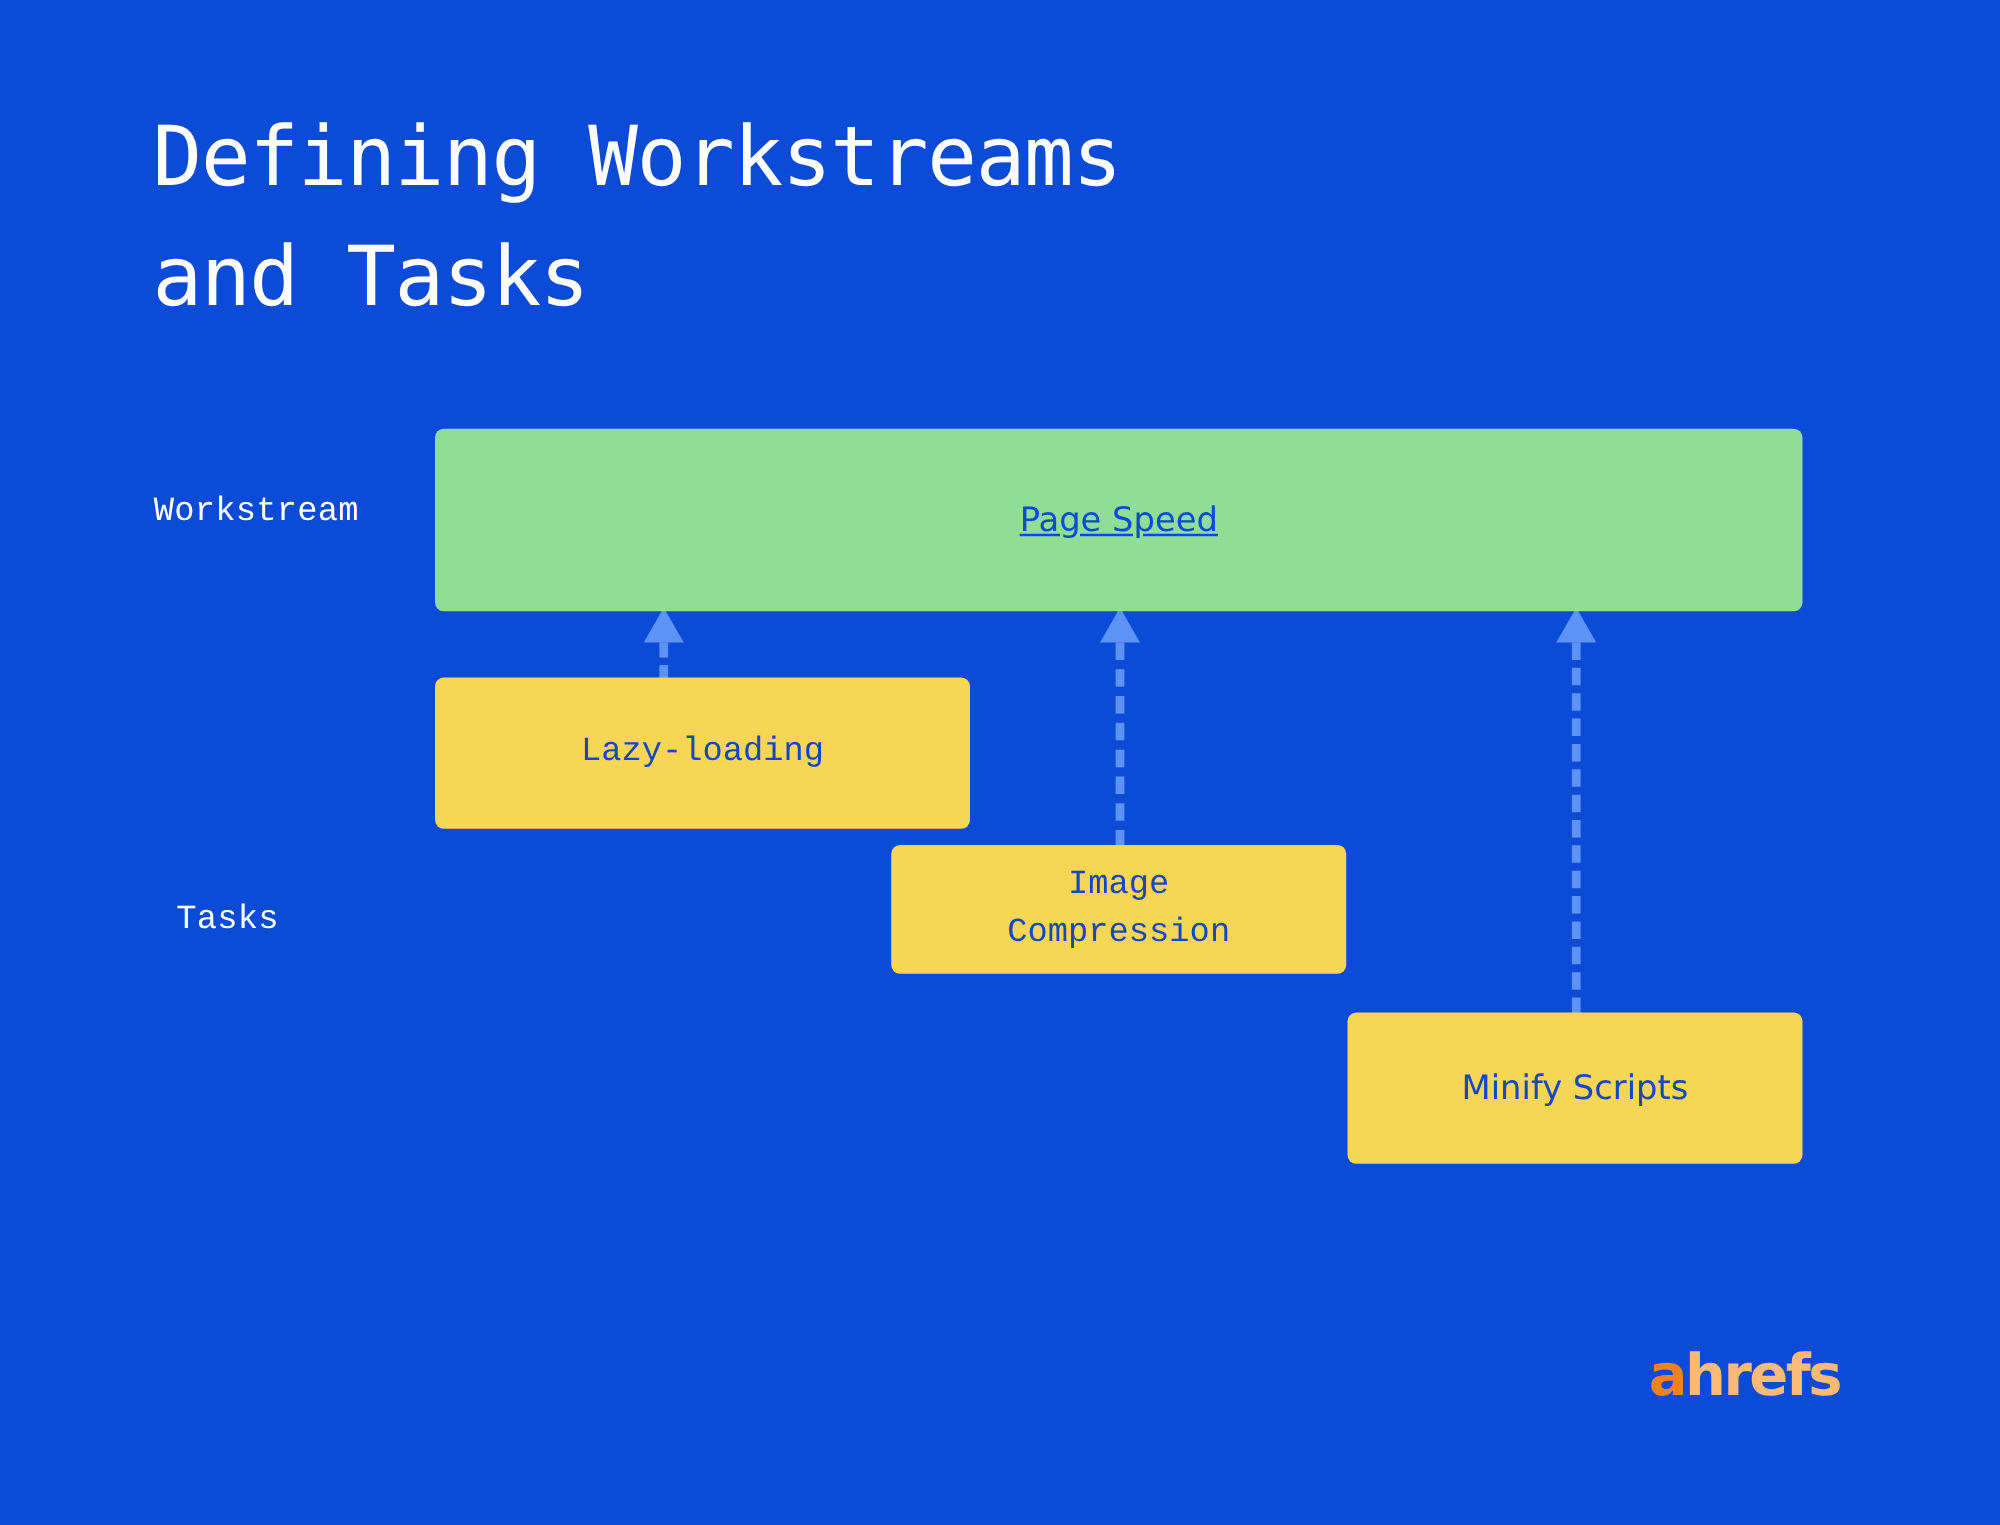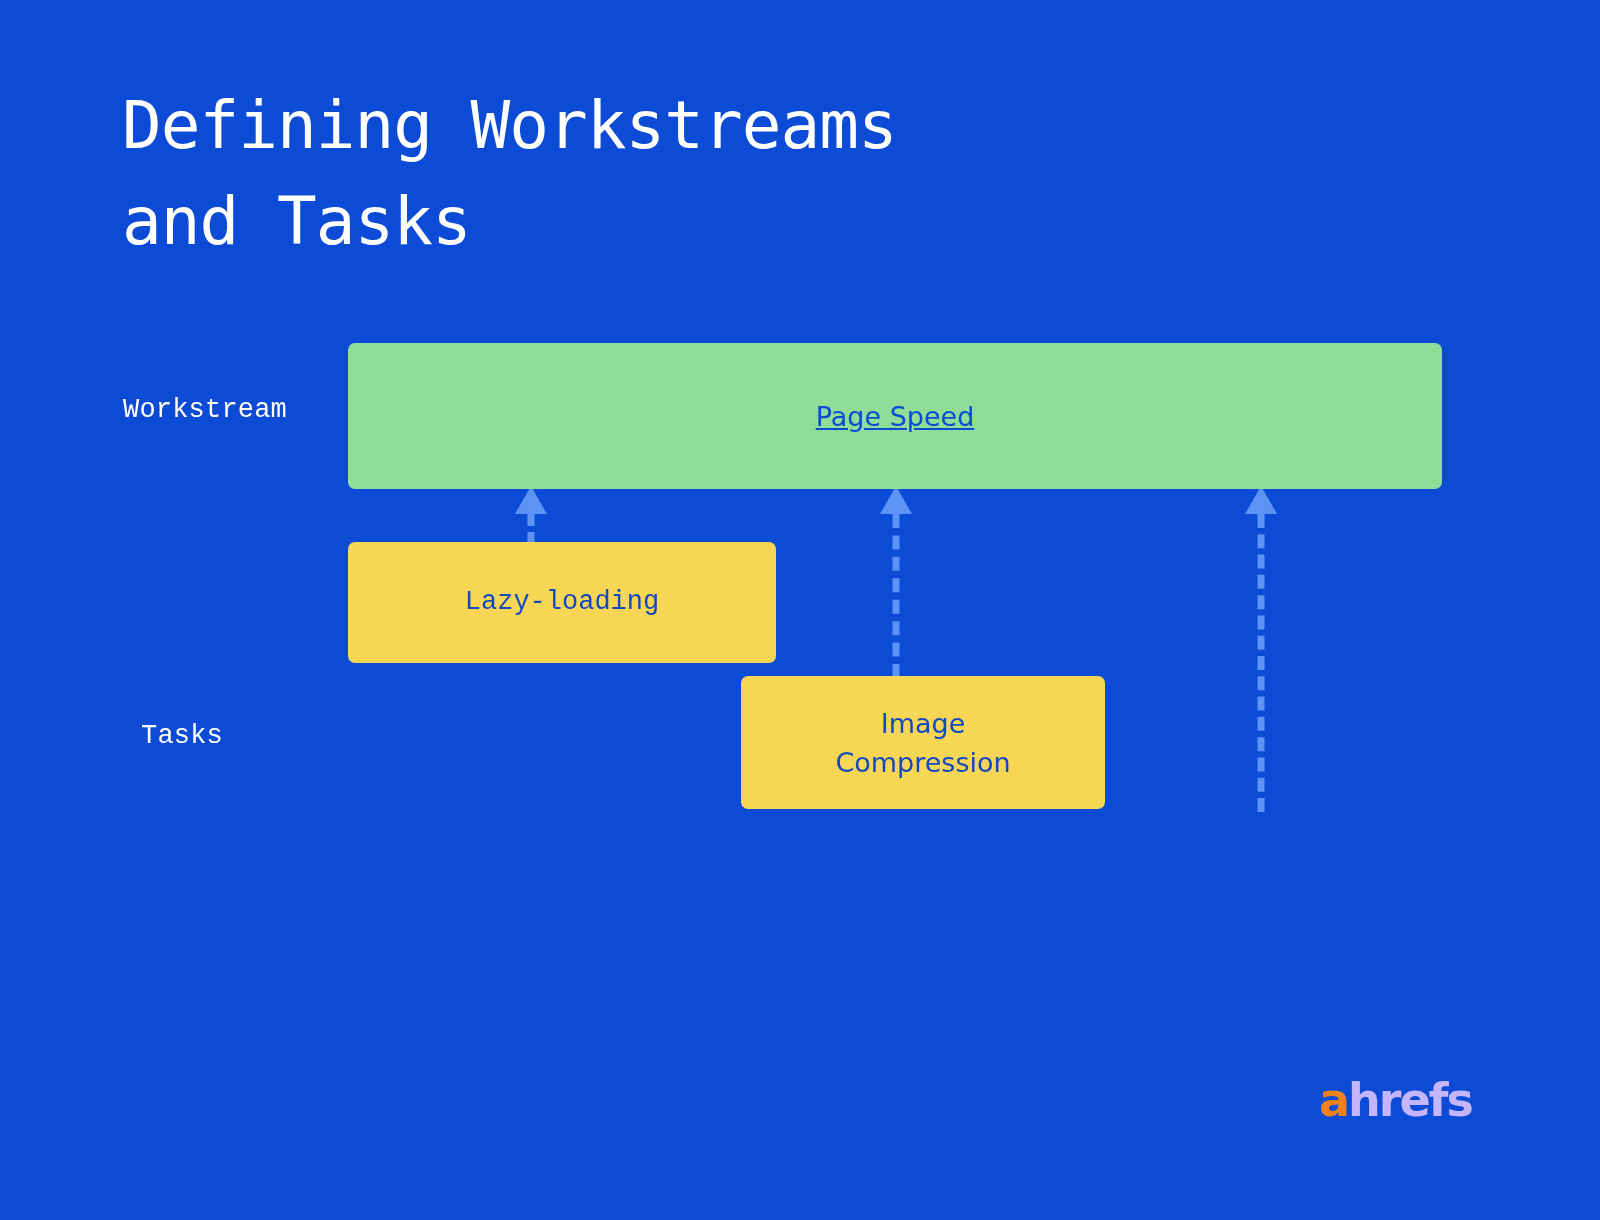--- a/index.html
+++ b/index.html
@@ -79,24 +79,25 @@
     height: 146px;
   }
   #node-lazy-loading {
     left: 348px;
     top: 542px;
     width: 428px;
     height: 121px;
     font-family: Liberation Mono, monospace;
   }
   #node-image-compression {
-    left: 741px;
+    left: 713px;
     top: 676px;
     width: 364px;
-    height: 133px;
+    height: 103px;
+    font-family: Liberation Mono, monospace;
   }
   #node-minify-scripts {
     left: 1078px;
     top: 810px;
     width: 364px;
     height: 121px;
   }
 
   
   .connector {
@@ -143,21 +144,21 @@
     top: 1075px;
     font-family: "DejaVu Sans", sans-serif;
     font-weight: bold;
     font-size: 46px;
     line-height: 50px;
     letter-spacing: -2px;
     display: flex;
     align-items: baseline;
   }
   #brand-logo .brand-a { color: #F0821E; }
-  #brand-logo .brand-rest { color: #c4b5fd; }
+  #brand-logo .brand-rest { color: #fdba74; }
 </style>
 </head>
 <body>
 
 <div id="canvas">
 
   <div class="title">Defining Workstreams
 and Tasks</div>
 
   <div class="row-label" id="label-workstream">Workstream</div>
@@ -179,20 +180,21 @@
   <div class="connector" id="connector-3">
     <div class="head"></div>
     <div class="stem"></div>
   </div>
 
   <div class="node task" id="node-lazy-loading">Lazy-loading</div>
 
   <div class="node task" id="node-image-compression">Image
 Compression</div>
 
+  <div class="node task" id="node-minify-scripts">Minify Scripts</div>
 
 
   <div id="brand-logo">
     <span class="brand-a">a</span>
     <span class="brand-rest">hrefs</span>
   </div>
 
 </div>
 
 </body></html>

